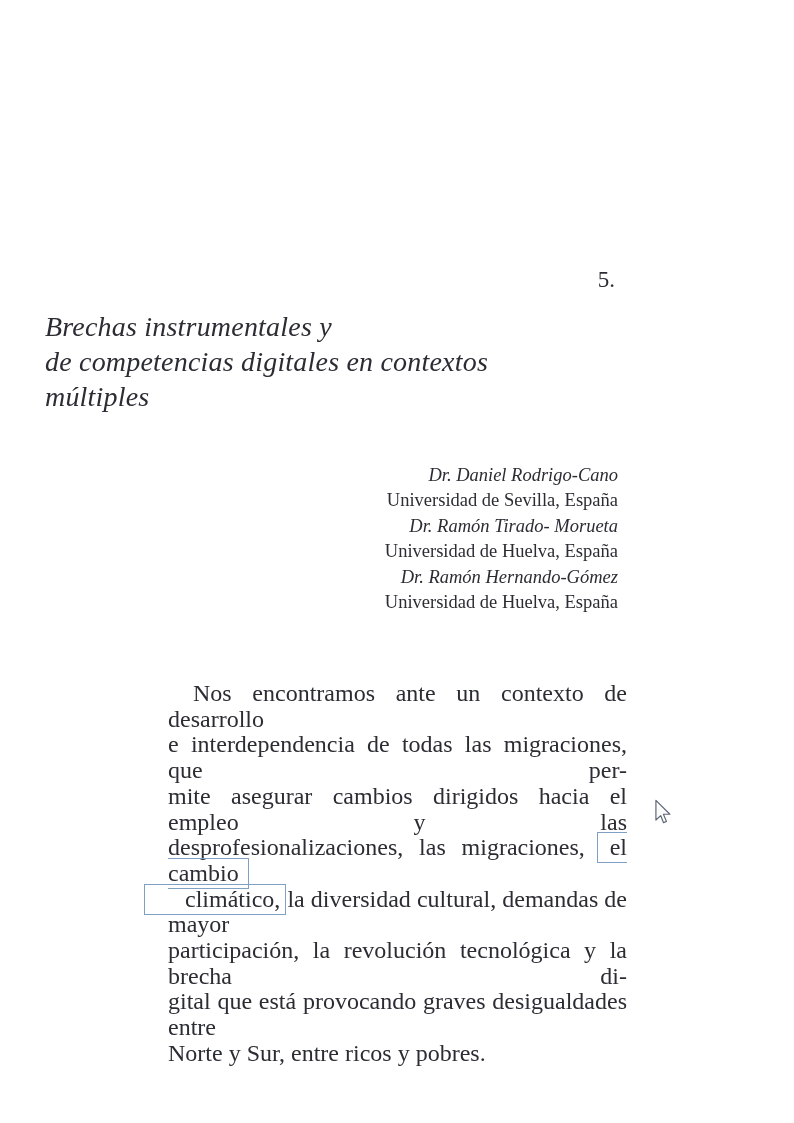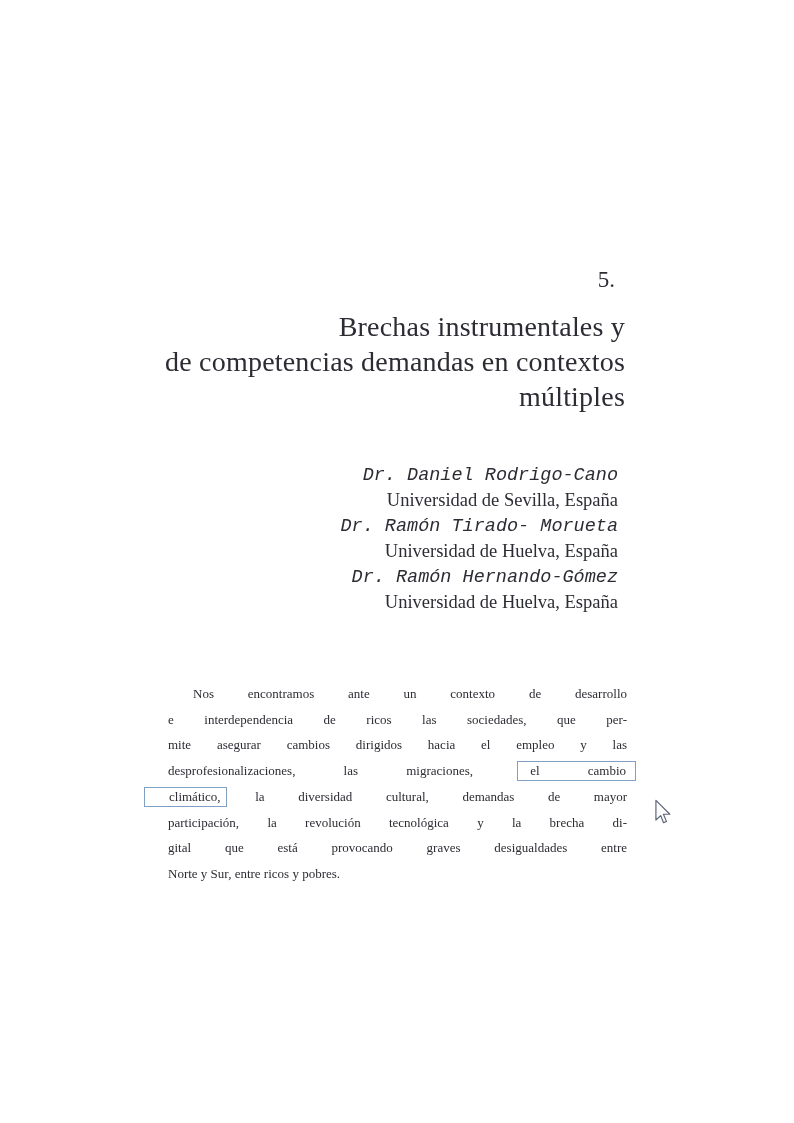--- a/index.html
+++ b/index.html
@@ -21,102 +21,103 @@
     top: 266px;
     right: 179px;
     font-size: 23px;
     line-height: 28px;
   }
   .title-block {
     position: absolute;
     top: 309px;
     right: 169px;
     width: 580px;
-    text-align: right;
+    text-align: left;
+    font-style: italic;
     font-size: 28px;
     line-height: 35px;
     letter-spacing: 0.2px;
   }
   .authors-block {
     position: absolute;
     top: 463px;
     right: 176px;
     width: 420px;
     text-align: right;
     font-size: 18.5px;
     line-height: 25px;
   }
   .author-group + .author-group { margin-top: 1px; }
-  .author-name { font-style: italic; font-family: Liberation Mono, monospace; }
+  .author-name { font-style: italic; }
   .body-paragraph {
     position: absolute;
     top: 681px;
     left: 168px;
     width: 459px;
-    font-size: 13px;
+    font-size: 24px;
     line-height: 25.7px;
   }
   .pline {
     text-align: justify;
     text-align-last: justify;
   }
   .pline.first { text-indent: 25px; }
   .pline.last  { text-align-last: left; }
   .anno-box {
     border: 1.5px solid #7f9fc5;
     padding-top: 1px;
     padding-bottom: 2px;
   }
   .anno-right {
     padding-left: 12px;  margin-left: -4px;
     padding-right: 9px; margin-right: -9px;
   }
   .anno-left {
-    padding-left: 24px; margin-left: -24px;
+    padding-left: 40px; margin-left: -24px;
     padding-right: 5px; margin-right: -5px;
   }
   .mouse-cursor {
     position: absolute;
     left: 654px;
     top: 799px;
     width: 17px;
     height: 25px;
   }
 </style>
 </head>
 <body>
 
 <div class="page">
 
   <div class="chapter-number">5.</div>
 
   <div class="title-block">
     <div>Brechas instrumentales y</div>
-    <div>de competencias demandas en contextos</div>
+    <div>de competencias digitales en contextos</div>
     <div>múltiples</div>
   </div>
 
   <div class="authors-block">
     <div class="author-group">
       <div class="author-name">Dr. Daniel Rodrigo-Cano</div>
       <div class="author-affiliation">Universidad de Sevilla, España</div>
     </div>
     <div class="author-group">
       <div class="author-name">Dr. Ramón Tirado- Morueta</div>
       <div class="author-affiliation">Universidad de Huelva, España</div>
     </div>
     <div class="author-group">
       <div class="author-name">Dr. Ramón Hernando-Gómez</div>
       <div class="author-affiliation">Universidad de Huelva, España</div>
     </div>
   </div>
 
   <div class="body-paragraph">
     <div class="pline first"><span>Nos encontramos ante un contexto de desarrollo</span></div>
-    <div class="pline"><span>e interdependencia de ricos las sociedades, que per-</span></div>
+    <div class="pline"><span>e interdependencia de todas las migraciones, que per-</span></div>
     <div class="pline"><span>mite asegurar cambios dirigidos hacia el empleo y las</span></div>
     <div class="pline"><span>desprofesionalizaciones, las migraciones,</span> <span class="anno-box anno-right">el cambio</span></div>
     <div class="pline"><span class="anno-box anno-left">climático,</span> <span>la diversidad cultural, demandas de mayor</span></div>
     <div class="pline"><span>participación, la revolución tecnológica y la brecha di-</span></div>
     <div class="pline"><span>gital que está provocando graves desigualdades entre</span></div>
     <div class="pline last"><span>Norte y Sur, entre ricos y pobres.</span></div>
   </div>
 
   <svg class="mouse-cursor" viewBox="0 0 12 19" xmlns="http://www.w3.org/2000/svg">
     <polygon points="1,1 1,16 4.6,12.6 6.8,18 9,17 6.7,11.6 11.6,11.6" fill="#fdfdfd" stroke="#5d6576" stroke-width="0.9" stroke-linejoin="round"></polygon>

